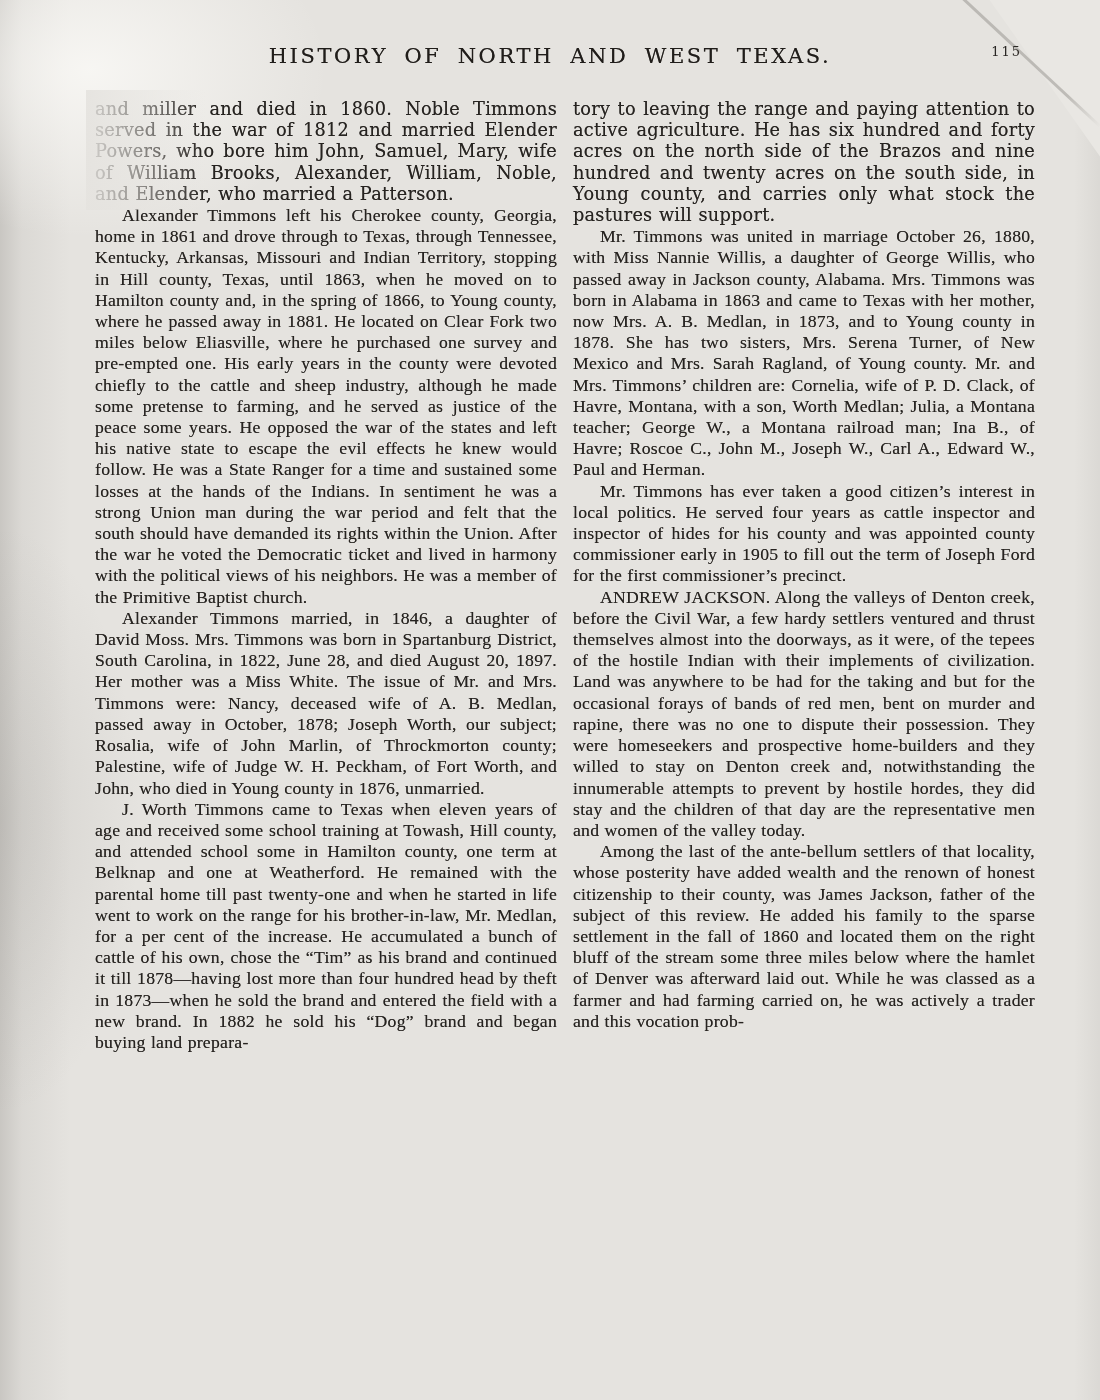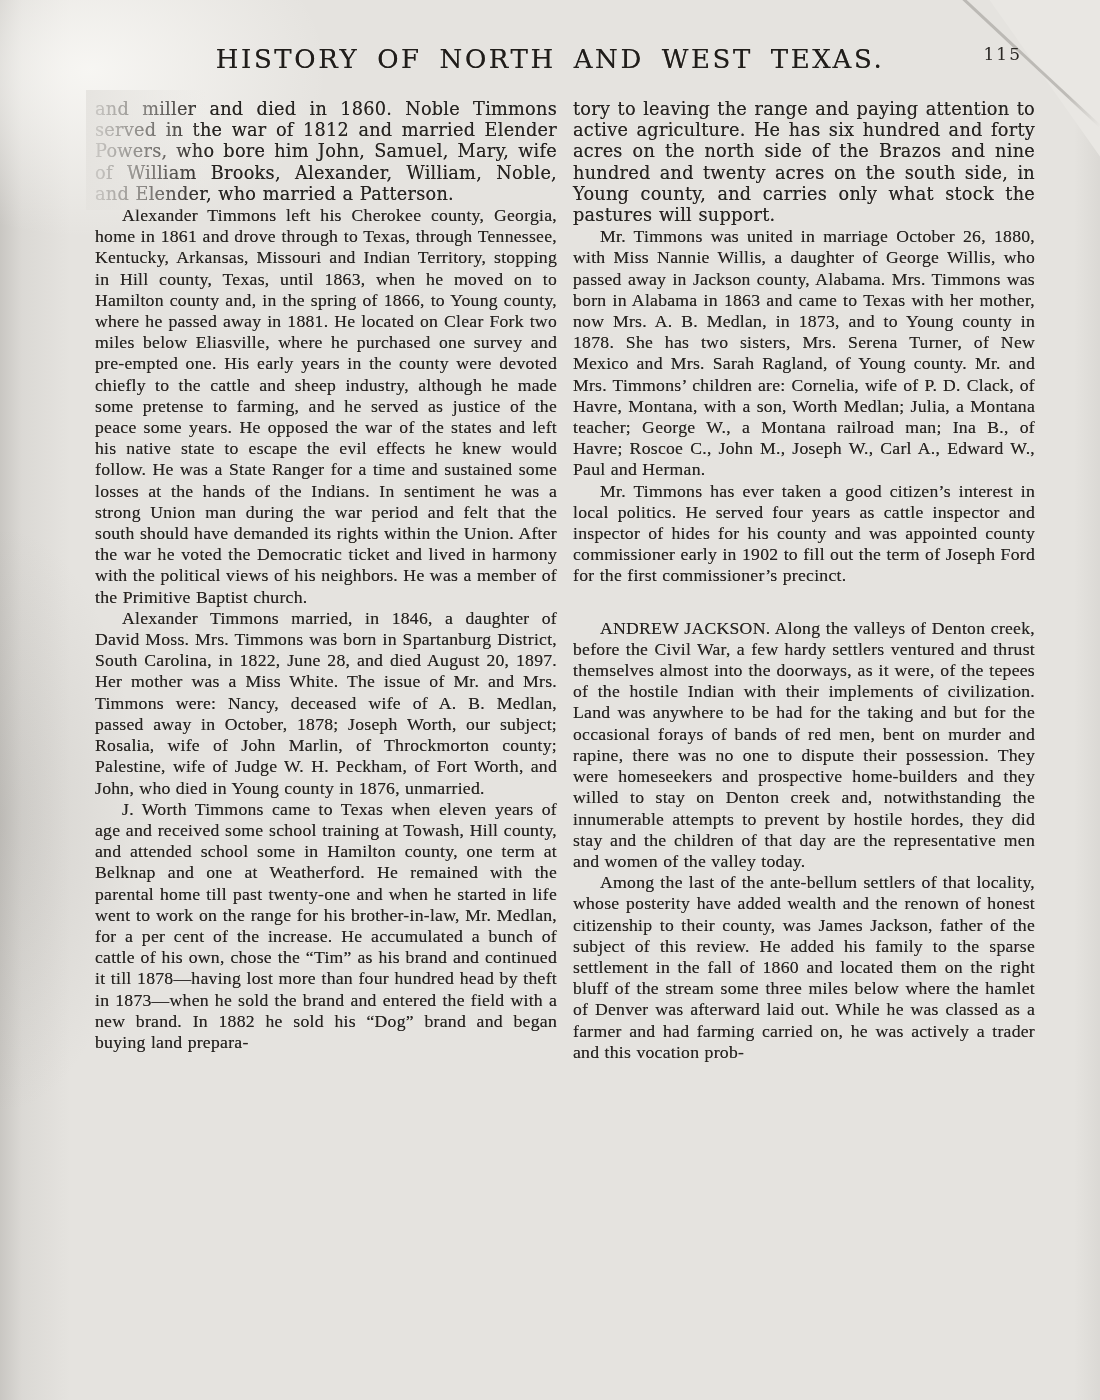--- a/index.html
+++ b/index.html
@@ -47,31 +47,31 @@
     pointer-events: none;
     z-index: 3;
   }
   .header {
     position: relative;
     padding-top: 44px;
     height: 30px;
   }
   .running-title {
     text-align: center;
-    font-size: 26px;
+    font-size: 21px;
     letter-spacing: 2.6px;
     word-spacing: 7px;
     color: #201d1a;
     text-shadow: 0 0 0.6px rgba(32,29,26,0.65);
   }
   .page-number {
     position: absolute;
     top: 44px;
     right: 78px;
-    font-size: 17px;
+    font-size: 13px;
     letter-spacing: 2px;
     color: #2a2724;
   }
   .columns {
     display: flex;
     gap: 16px;
     padding: 25px 63px 0 95px;
   }
   .col {
     width: 462px;
@@ -79,21 +79,21 @@
   .para {
     margin: 0;
     text-align: justify;
     font-size: 17.7px;
     line-height: 21.2px;
     letter-spacing: 0.25px;
     word-spacing: 0.6px;
     text-shadow: 0 0 0.5px rgba(38,35,32,0.6);
   }
   .para.indent { text-indent: 27px; font-family: Liberation Serif, serif; }
-  .para.gap { margin-top: 31px; }
+  .para.gap { }
 </style>
 </head>
 <body>
 
 <div class="page">
 
   <div class="corner-fold"></div>
   <div class="corner-fold-line"></div>
 
   <div class="header">
@@ -104,21 +104,21 @@
   <div class="columns">
     <div class="col">
         <p class="para">and miller and died in 1860.  Noble Timmons served in the war of 1812 and married Elender Powers, who bore him John, Samuel, Mary, wife of William Brooks, Alexander, William, Noble, and Elender, who married a Patterson.</p>
         <p class="para indent">Alexander Timmons left his Cherokee county, Georgia, home in 1861 and drove through to Texas, through Tennessee, Kentucky, Arkansas, Missouri and Indian Territory, stopping in Hill county, Texas, until 1863, when he moved on to Hamilton county and, in the spring of 1866, to Young county, where he passed away in 1881.  He located on Clear Fork two miles below Eliasville, where he purchased one survey and pre-empted one.  His early years in the county were devoted chiefly to the cattle and sheep industry, although he made some pretense to farming, and he served as justice of the peace some years.  He opposed the war of the states and left his native state to escape the evil effects he knew would follow.  He was a State Ranger for a time and sustained some losses at the hands of the Indians.  In sentiment he was a strong Union man during the war period and felt that the south should have demanded its rights within the Union.  After the war he voted the Democratic ticket and lived in harmony with the political views of his neighbors.  He was a member of the Primitive Baptist church.</p>
         <p class="para indent">Alexander Timmons married, in 1846, a daughter of David Moss.  Mrs. Timmons was born in Spartanburg District, South Carolina, in 1822, June 28, and died August 20, 1897. Her mother was a Miss White.  The issue of Mr. and Mrs. Timmons were: Nancy, deceased wife of A. B. Medlan, passed away in October, 1878; Joseph Worth, our subject; Rosalia, wife of John Marlin, of Throckmorton county; Palestine, wife of Judge W. H. Peckham, of Fort Worth, and John, who died in Young county in 1876, unmarried.</p>
         <p class="para indent">J. Worth Timmons came to Texas when eleven years of age and received some school training at Towash, Hill county, and attended school some in Hamilton county, one term at Belknap and one at Weatherford.  He remained with the parental home till past twenty-one and when he started in life went to work on the range for his brother-in-law, Mr. Medlan, for a per cent of the increase.  He accumulated a bunch of cattle of his own, chose the “Tim” as his brand and continued it till 1878—having lost more than four hundred head by theft in 1873—when he sold the brand and entered the field with a new brand.  In 1882 he sold his “Dog” brand and began buying land prepara-</p>
       </div>
     <div class="col">
         <p class="para">tory to leaving the range and paying attention to active agriculture.  He has six hundred and forty acres on the north side of the Brazos and nine hundred and twenty acres on the south side, in Young county, and carries only what stock the pastures will support.</p>
         <p class="para indent">Mr. Timmons was united in marriage October 26, 1880, with Miss Nannie Willis, a daughter of George Willis, who passed away in Jackson county, Alabama.  Mrs. Timmons was born in Alabama in 1863 and came to Texas with her mother, now Mrs. A. B. Medlan, in 1873, and to Young county in 1878.  She has two sisters, Mrs. Serena Turner, of New Mexico and Mrs. Sarah Ragland, of Young county.  Mr. and Mrs. Timmons’ children are: Cornelia, wife of P. D. Clack, of Havre, Montana, with a son, Worth Medlan; Julia, a Montana teacher; George W., a Montana railroad man; Ina B., of Havre; Roscoe C., John M., Joseph W., Carl A., Edward W., Paul and Herman.</p>
-        <p class="para indent">Mr. Timmons has ever taken a good citizen’s interest in local politics.  He served four years as cattle inspector and inspector of hides for his county and was appointed county commissioner early in 1902 to fill out the term of Joseph Ford for the first commissioner’s precinct.</p>
+        <p class="para indent">Mr. Timmons has ever taken a good citizen’s interest in local politics.  He served four years as cattle inspector and inspector of hides for his county and was appointed county commissioner early in 1905 to fill out the term of Joseph Ford for the first commissioner’s precinct.</p>
         <p class="para indent gap">ANDREW JACKSON.  Along the valleys of Denton creek, before the Civil War, a few hardy settlers ventured and thrust themselves almost into the doorways, as it were, of the tepees of the hostile Indian with their implements of civilization. Land was anywhere to be had for the taking and but for the occasional forays of bands of red men, bent on murder and rapine, there was no one to dispute their possession.  They were homeseekers and prospective home-builders and they willed to stay on Denton creek and, notwithstanding the innumerable attempts to prevent by hostile hordes, they did stay and the children of that day are the representative men and women of the valley today.</p>
         <p class="para indent">Among the last of the ante-bellum settlers of that locality, whose posterity have added wealth and the renown of honest citizenship to their county, was James Jackson, father of the subject of this review.  He added his family to the sparse settlement in the fall of 1860 and located them on the right bluff of the stream some three miles below where the hamlet of Denver was afterward laid out.  While he was classed as a farmer and had farming carried on, he was actively a trader and this vocation prob-</p>
       </div>
   </div>
 
   <div class="fade-patch"></div>
 
 </div>
 
 </body></html>

